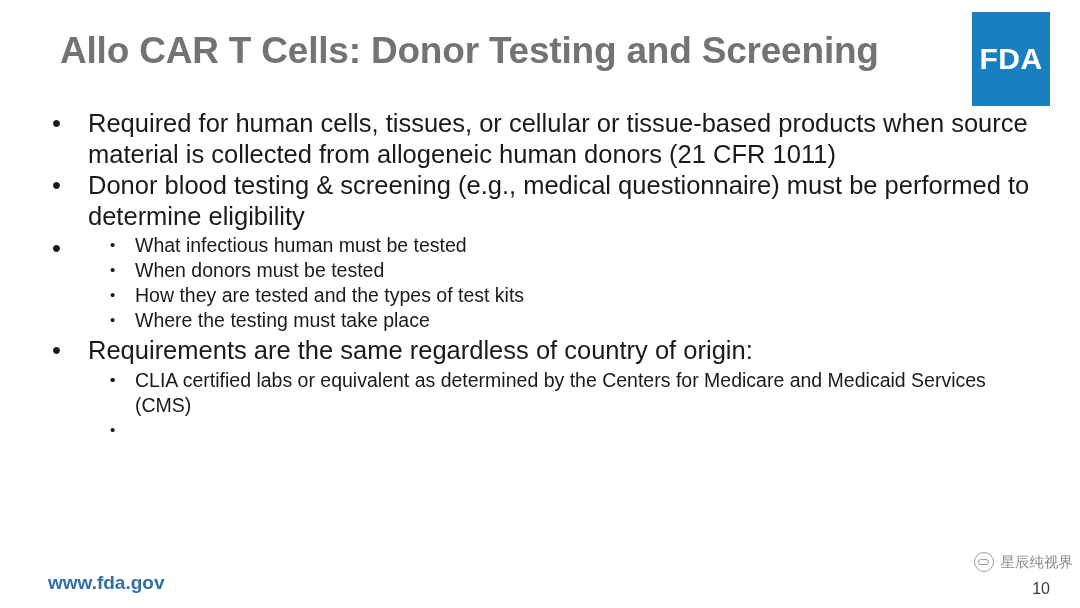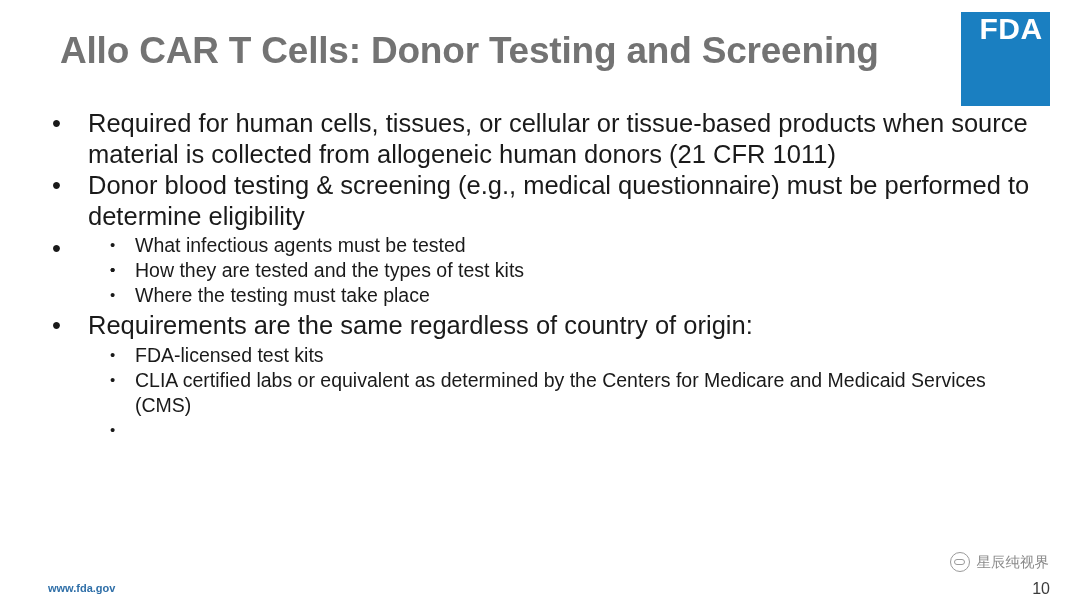--- a/index.html
+++ b/index.html
@@ -22,26 +22,26 @@
   }
   .logo {
     position: absolute;
     top: 12px;
     right: 30px;
     width: 78px;
     height: 94px;
     background: #1a7fc1;
     color: #ffffff;
     display: flex;
+    align-items: center;
     justify-content: center;
     font-size: 30px;
     font-weight: bold;
     letter-spacing: 0.5px;
     font-family: "Liberation Sans", sans-serif;
-    padding-left: 11px;
   }
   .title {
     position: absolute;
     left: 60px;
     top: 30px;
     font-size: 37px;
     color: #737373;
     font-weight: bold;
     letter-spacing: -0.2px;
     line-height: 1.15;
@@ -93,34 +93,34 @@
     position: absolute;
     left: 22px;
     top: 0;
     font-size: 15px;
     line-height: 1.62;
   }
   .footer-url {
     position: absolute;
     left: 48px;
     bottom: 14px;
-    font-size: 11px;
+    font-size: 19px;
     color: #2f6fa8;
     font-weight: bold;
   }
   .page-number {
     position: absolute;
     right: 30px;
     bottom: 10px;
     font-size: 16px;
     color: #3b3b3b;
   }
   .watermark {
     position: absolute;
-    right: 31px;
+    right: 7px;
     bottom: 36px;
     display: flex;
     align-items: center;
     gap: 7px;
     color: #8a8a8a;
     font-size: 14.5px;
   }
   .wm-icon {
     width: 18px;
     height: 18px;
@@ -163,43 +163,43 @@
       <li>
         <span class="bullet">•</span>
         <span class="btext">Donor blood testing &amp; screening (e.g., medical questionnaire) must be performed to determine eligibility</span>
       </li>
 
       <li>
         <span class="bullet">•</span>
         <ul class="lvl2">
           <li>
             <span class="bullet2">•</span>
-            <span>What infectious agents must be tested</span>
-          </li>
-          <li>
-            <span class="bullet2">•</span>
+            <span>What infectious human must be tested</span>
+          </li>
+          <li>
+            <span class="bullet2">•</span>
+            <span>When donors must be tested</span>
           </li>
           <li>
             <span class="bullet2">•</span>
             <span>How they are tested and the types of test kits</span>
           </li>
           <li>
             <span class="bullet2">•</span>
             <span>Where the testing must take place</span>
           </li>
         </ul>
       </li>
 
       <li>
         <span class="bullet">•</span>
         <span class="btext">Requirements are the same regardless of country of origin:</span>
         <ul class="lvl2">
           <li>
             <span class="bullet2">•</span>
-            <span>FDA-licensed test kits</span>
           </li>
           <li>
             <span class="bullet2">•</span>
             <span>CLIA certified labs or equivalent as determined by the Centers for Medicare and Medicaid Services (CMS)</span>
           </li>
           <li>
             <span class="bullet2">•</span>
           </li>
         </ul>
       </li>

